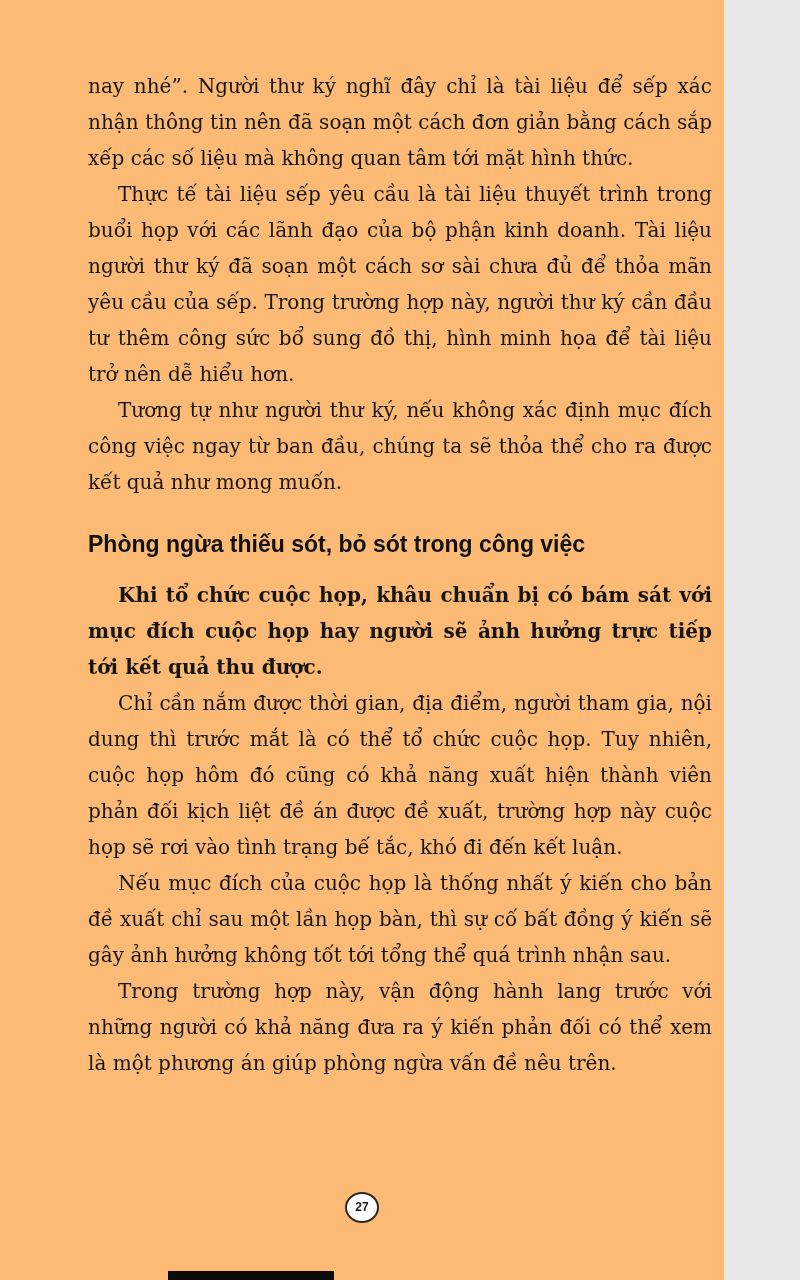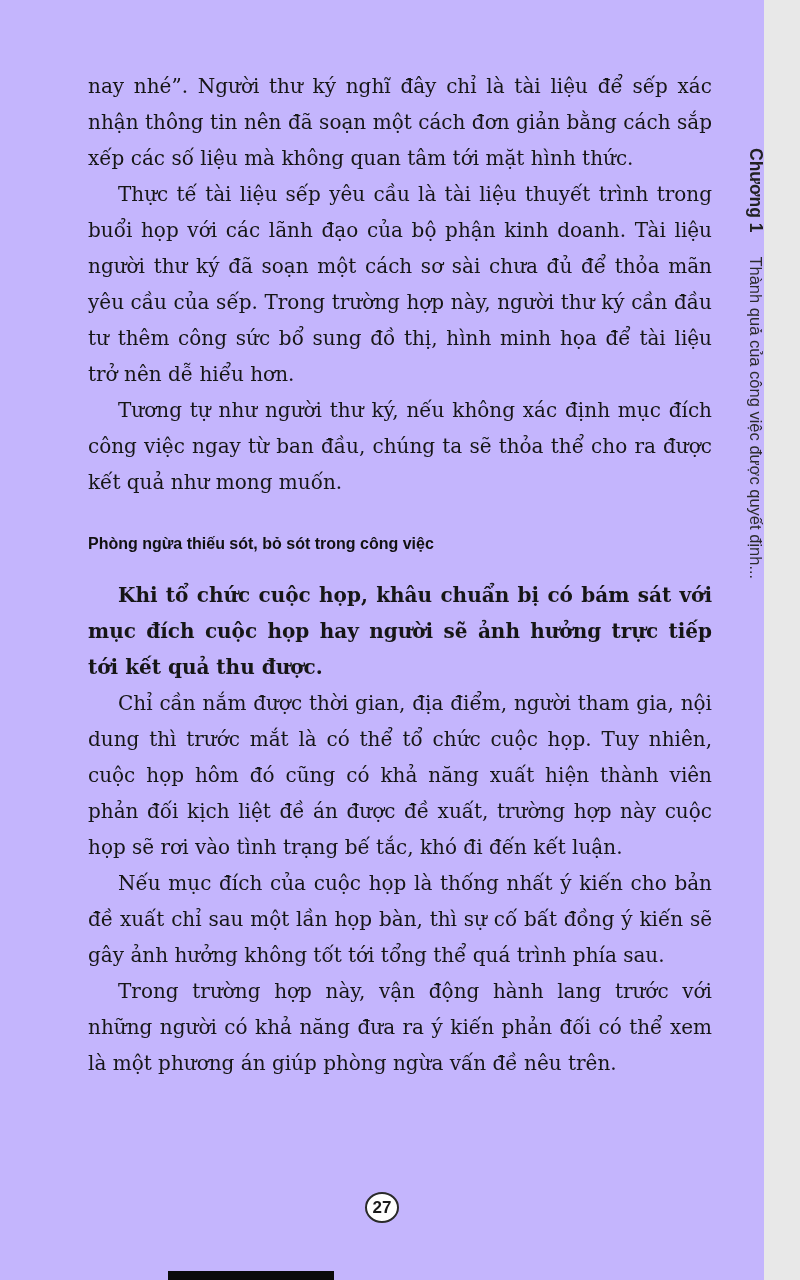--- a/index.html
+++ b/index.html
@@ -4,25 +4,24 @@
 <style>
   html, body {
     margin: 0;
     padding: 0;
     background: #e8e8e8;
   }
   .page {
     position: relative;
     width: 724px;
     height: 1280px;
-    background: #c4b5fd;
+    background: #fdba74;
     overflow: hidden;
     font-family: "DejaVu Serif", "Liberation Serif", serif;
     color: #161616;
-    padding-left: 40px;
   }
   .body-text {
     position: absolute;
     left: 88px;
     top: 68px;
     width: 624px;
     font-size: 20px;
     line-height: 36px;
     text-align: justify;
   }
@@ -31,21 +30,21 @@
     text-indent: 30px;
   }
   .body-text p.noindent {
     text-indent: 0;
   }
   .body-text p.emphasis {
     font-weight: bold;
   }
   .section-heading {
     font-family: "Liberation Sans", "DejaVu Sans", sans-serif;
-    font-size: 16px;
+    font-size: 23px;
     font-weight: bold;
     margin: 26px 0 15px 0;
     text-align: left;
     color: #111;
   }
   
   .side-rule {
     position: absolute;
     left: 777px;
     top: 93px;
@@ -85,21 +84,21 @@
     left: 50%;
     transform: translateX(-50%);
     width: 34px;
     height: 31px;
     border: 2px solid #2a2a2a;
     border-radius: 50%;
     box-sizing: border-box;
     text-align: center;
     line-height: 27px;
     font-family: "Liberation Sans", "DejaVu Sans", sans-serif;
-    font-size: 17px;
+    font-size: 12px;
     font-weight: bold;
     color: #1a1a1a;
     background: #fff;
   }
   .page-edge-mark {
     position: absolute;
     left: 168px;
     top: 1271px;
     width: 166px;
     height: 9px;
@@ -113,21 +112,21 @@
 
   <div class="body-text">
     <p class="noindent">nay nhé”. Người thư ký nghĩ đây chỉ là tài liệu để sếp xác nhận thông tin nên đã soạn một cách đơn giản bằng cách sắp xếp các số liệu mà không quan tâm tới mặt hình thức.</p>
     <p>Thực tế tài liệu sếp yêu cầu là tài liệu thuyết trình trong buổi họp với các lãnh đạo của bộ phận kinh doanh. Tài liệu người thư ký đã soạn một cách sơ sài chưa đủ để thỏa mãn yêu cầu của sếp. Trong trường hợp này, người thư ký cần đầu tư thêm công sức bổ sung đồ thị, hình minh họa để tài liệu trở nên dễ hiểu hơn.</p>
     <p>Tương tự như người thư ký, nếu không xác định mục đích công việc ngay từ ban đầu, chúng ta sẽ thỏa thể cho ra được kết quả như mong muốn.</p>
 
     <h2 class="section-heading">Phòng ngừa thiếu sót, bỏ sót trong công việc</h2>
 
     <p class="emphasis">Khi tổ chức cuộc họp, khâu chuẩn bị có bám sát với mục đích cuộc họp hay người sẽ ảnh hưởng trực tiếp tới kết quả thu được.</p>
     <p>Chỉ cần nắm được thời gian, địa điểm, người tham gia, nội dung thì trước mắt là có thể tổ chức cuộc họp. Tuy nhiên, cuộc họp hôm đó cũng có khả năng xuất hiện thành viên phản đối kịch liệt đề án được đề xuất, trường hợp này cuộc họp sẽ rơi vào tình trạng bế tắc, khó đi đến kết luận.</p>
-    <p>Nếu mục đích của cuộc họp là thống nhất ý kiến cho bản đề xuất chỉ sau một lần họp bàn, thì sự cố bất đồng ý kiến sẽ gây ảnh hưởng không tốt tới tổng thể quá trình phía sau.</p>
+    <p>Nếu mục đích của cuộc họp là thống nhất ý kiến cho bản đề xuất chỉ sau một lần họp bàn, thì sự cố bất đồng ý kiến sẽ gây ảnh hưởng không tốt tới tổng thể quá trình nhận sau.</p>
     <p>Trong trường hợp này, vận động hành lang trước với những người có khả năng đưa ra ý kiến phản đối có thể xem là một phương án giúp phòng ngừa vấn đề nêu trên.</p>
   </div>
 
   <div class="side-rule"></div>
 
   <div class="running-head">
     <span class="chapter">Chương 1</span>
     <span class="chapter-title">Thành quả của công việc được quyết định...</span>
   </div>
 

